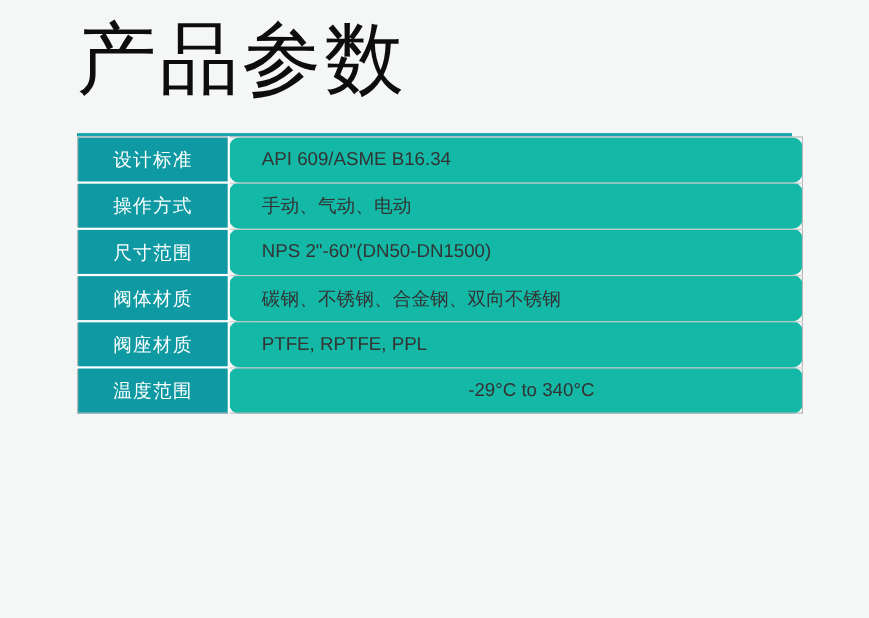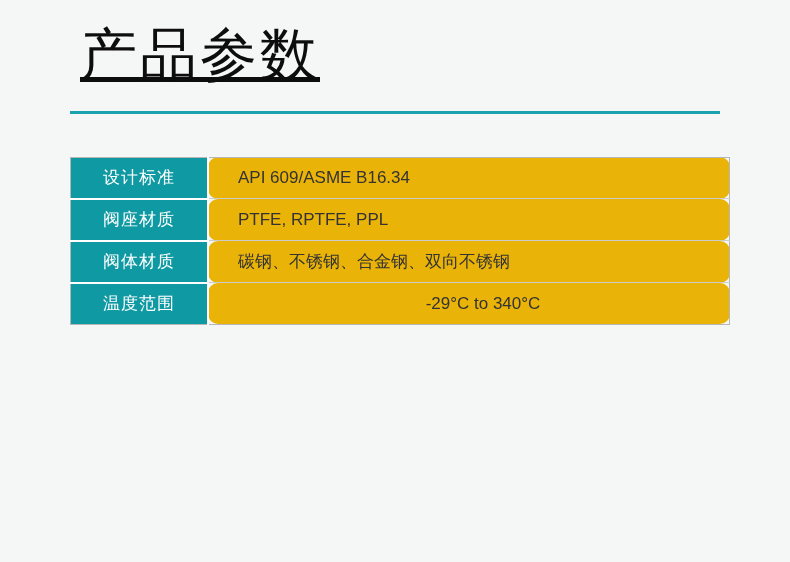--- a/index.html
+++ b/index.html
@@ -11,58 +11,56 @@
     height: 562px;
     background: #f5f6f6;
     overflow: hidden;
     font-family: "Liberation Sans", "DejaVu Sans", sans-serif;
   }
   .content {
     padding-left: 70px;
     padding-right: 60px;
   }
   .page-title {
-    margin: 10px;
+    margin: 0;
     padding-top: 6px;
-    font-size: 57px;
+    font-size: 72px;
     line-height: 1.35;
     font-weight: 300;
     color: #0d0d0d;
     letter-spacing: 3px;
-    text-decoration: underline;
   }
   .title-divider {
     width: 650px;
     height: 3px;
     margin-top: 18px;
     background: #1aa3ae;
   }
   table.spec-table {
-    margin-top: 43px;
     width: 660px;
     border-collapse: collapse;
     border: 1px solid #b7b7b7;
     table-layout: fixed;
   }
   .spec-table td {
     height: 38px;
     font-size: 17px;
     vertical-align: middle;
   }
   .spec-table .label-cell {
     width: 134px;
     background: #0f9aa3;
     color: #ffffff;
     text-align: center;
     letter-spacing: 1px;
     border-right: 2px solid #ffffff;
     border-bottom: 2px solid #ffffff;
   }
   .spec-table .value-cell {
-    background: #eab308;
+    background: #14b8a6;
     color: #333333;
     padding-left: 29px;
     border-bottom: 1px solid #cccccc;
     border-radius: 10px;
   }
   .spec-table tr:last-child td {
     border-bottom: none;
     text-align: center;
   }
 </style>
@@ -72,26 +70,34 @@
 <div class="content">
   <h1 class="page-title">产品参数</h1>
   <div class="title-divider"></div>
   <table class="spec-table">
     <tbody>
         <tr>
           <td class="label-cell">设计标准</td>
           <td class="value-cell">API 609/ASME B16.34</td>
         </tr>
         <tr>
-          <td class="label-cell">阀座材质</td>
-          <td class="value-cell">PTFE, RPTFE, PPL</td>
+          <td class="label-cell">操作方式</td>
+          <td class="value-cell">手动、气动、电动</td>
+        </tr>
+        <tr>
+          <td class="label-cell">尺寸范围</td>
+          <td class="value-cell">NPS 2"-60"(DN50-DN1500)</td>
         </tr>
         <tr>
           <td class="label-cell">阀体材质</td>
           <td class="value-cell">碳钢、不锈钢、合金钢、双向不锈钢</td>
+        </tr>
+        <tr>
+          <td class="label-cell">阀座材质</td>
+          <td class="value-cell">PTFE, RPTFE, PPL</td>
         </tr>
         <tr>
           <td class="label-cell">温度范围</td>
           <td class="value-cell">-29°C to 340°C</td>
         </tr>
       </tbody>
   </table>
 </div>
 
 </body></html>

